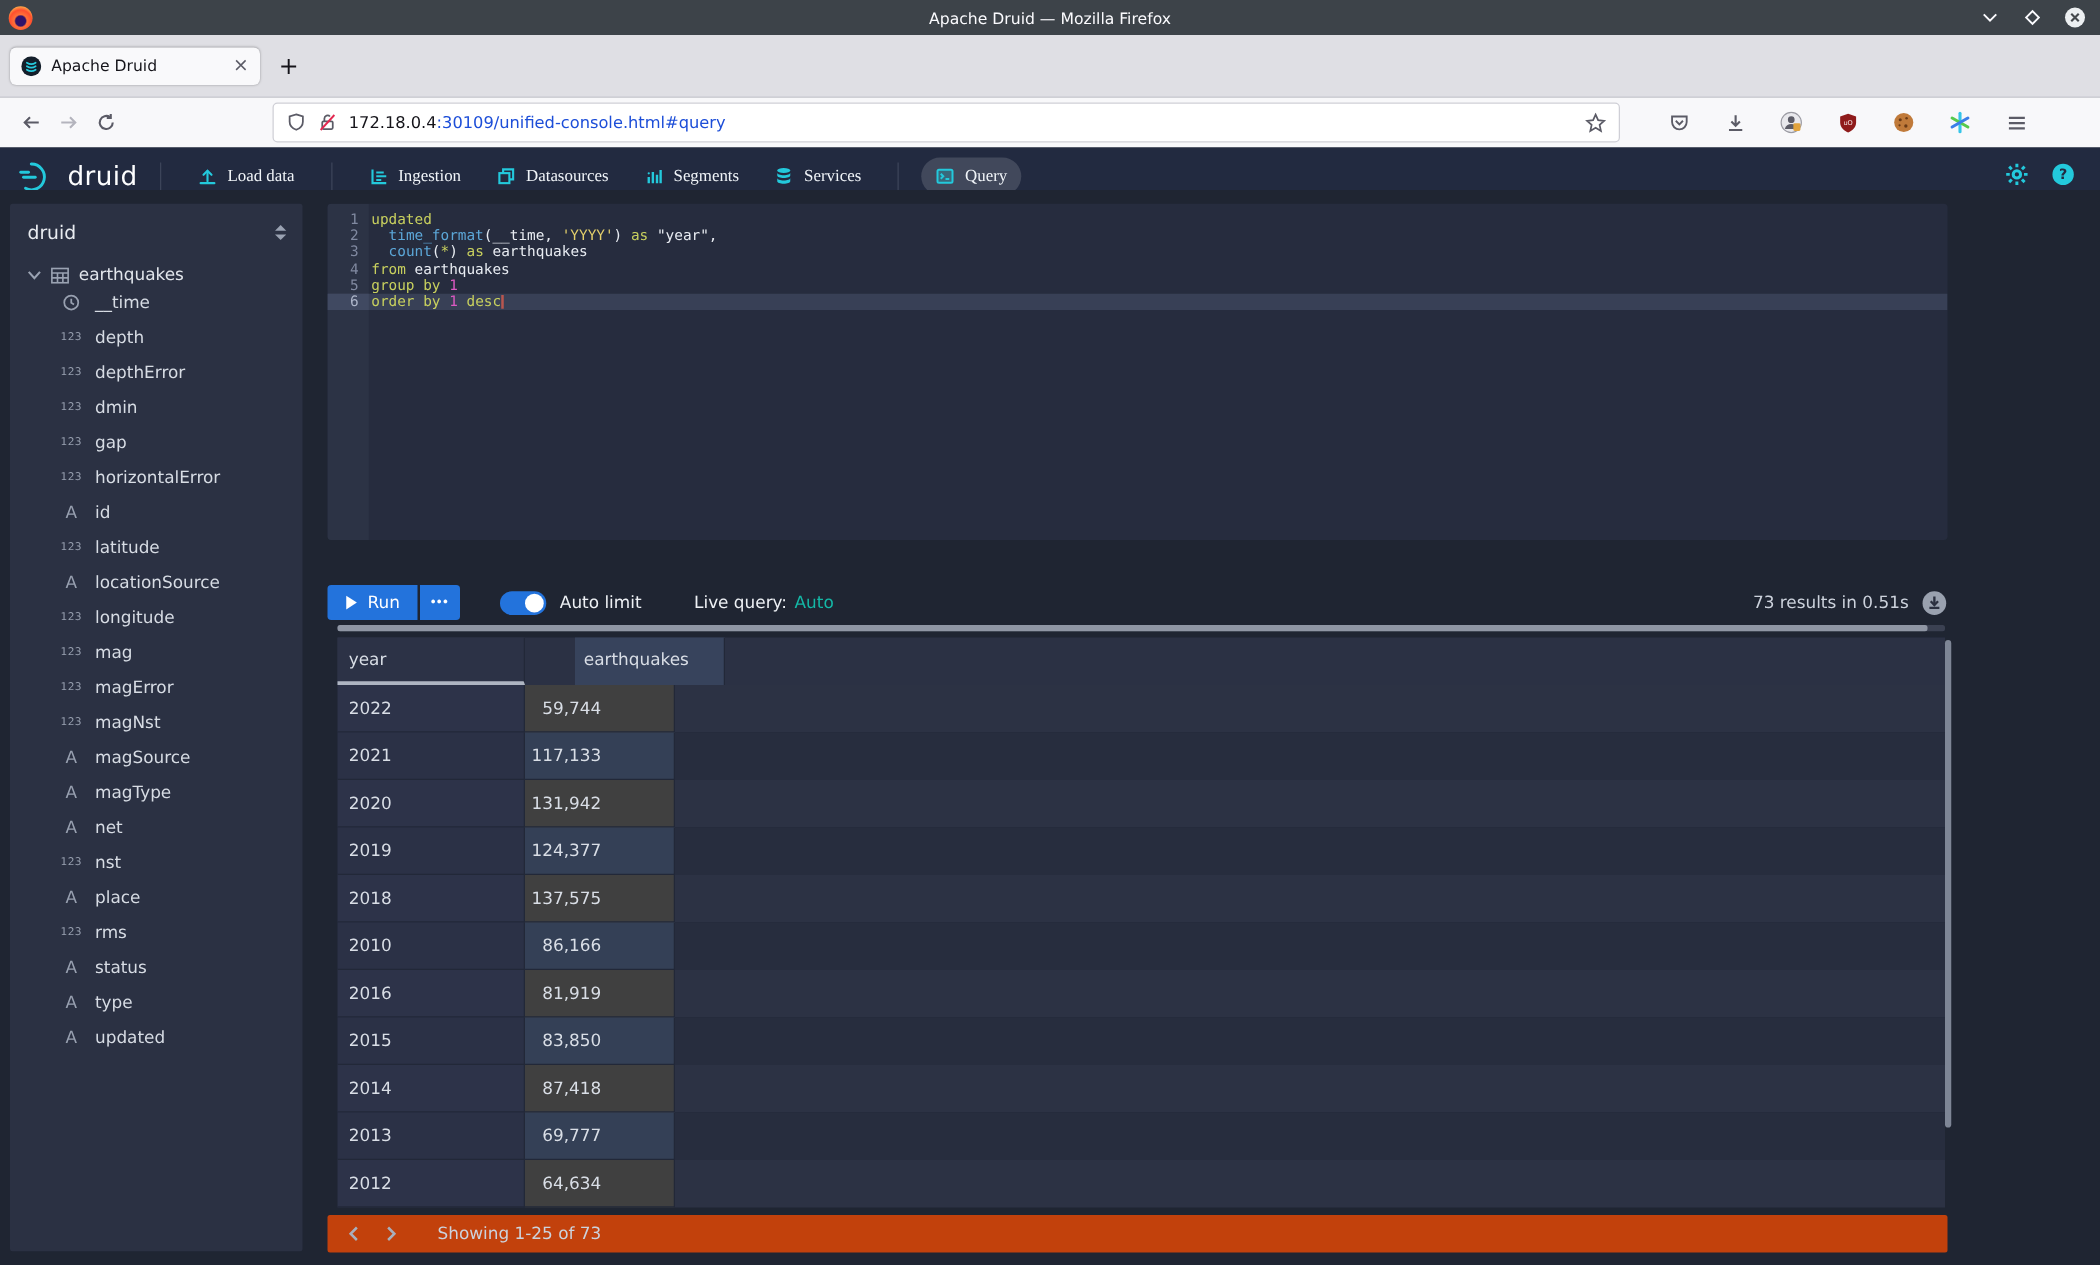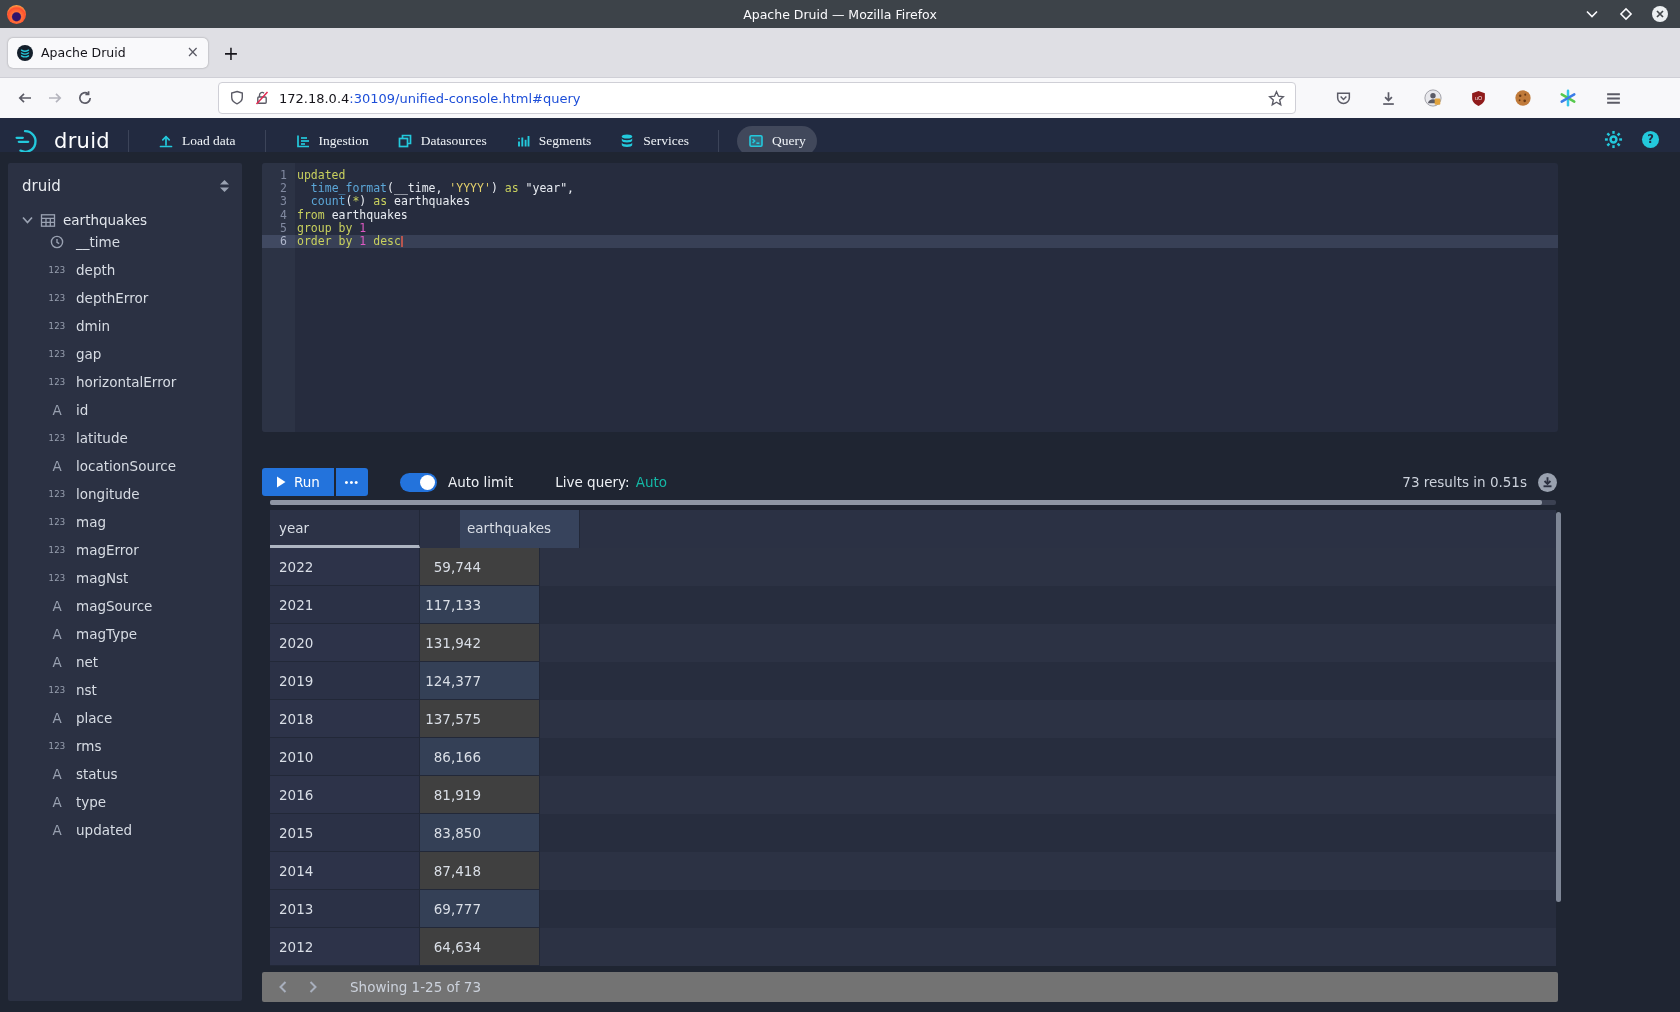--- a/index.html
+++ b/index.html
@@ -98,21 +98,21 @@
   .trow { display:flex; height:38px; }
   .td { line-height:38px; }
   .td-year { width:150px; padding-left:9px; border-right:1px solid #222838; border-bottom:1px solid #222838; }
   .td-eq { width:120px; text-align:right; padding-right:58px; border-right:1px solid #222838; border-bottom:1px solid #222838; }
   .td-rest { flex:1; }
   .trow.even .td-year { background:#2d3349; } .trow.even .td-eq { background:#404040; } .trow.even .td-rest { background:#2c3244; }
   .trow.odd  .td-year { background:#2b3146; } .trow.odd  .td-eq { background:#344056; } .trow.odd  .td-rest { background:#272d3e; }
 
   .vscroll-thumb { position:absolute; left:1556px; top:360px; width:5px; height:390px; background:#7e8696; border-radius:3px; }
 
-  .pagination { position:absolute; left:262px; top:820px; width:1296px; height:30px; background:#737373;
+  .pagination { position:absolute; left:262px; top:820px; width:1296px; height:30px; background:#c2410c;
                 border-radius:2px; display:flex; align-items:center; color:#ccd2dc; font-size:13.5px; }
   .pg-btn { width:30px; height:30px; display:flex; align-items:center; justify-content:center; }
   .pg-btn:first-child { margin-left:6px; }
   .pg-label { margin-left:22px; }
 </style>
 </head>
 <body>
 
 <div class="titlebar">
   <div class="ff-logo"></div>

